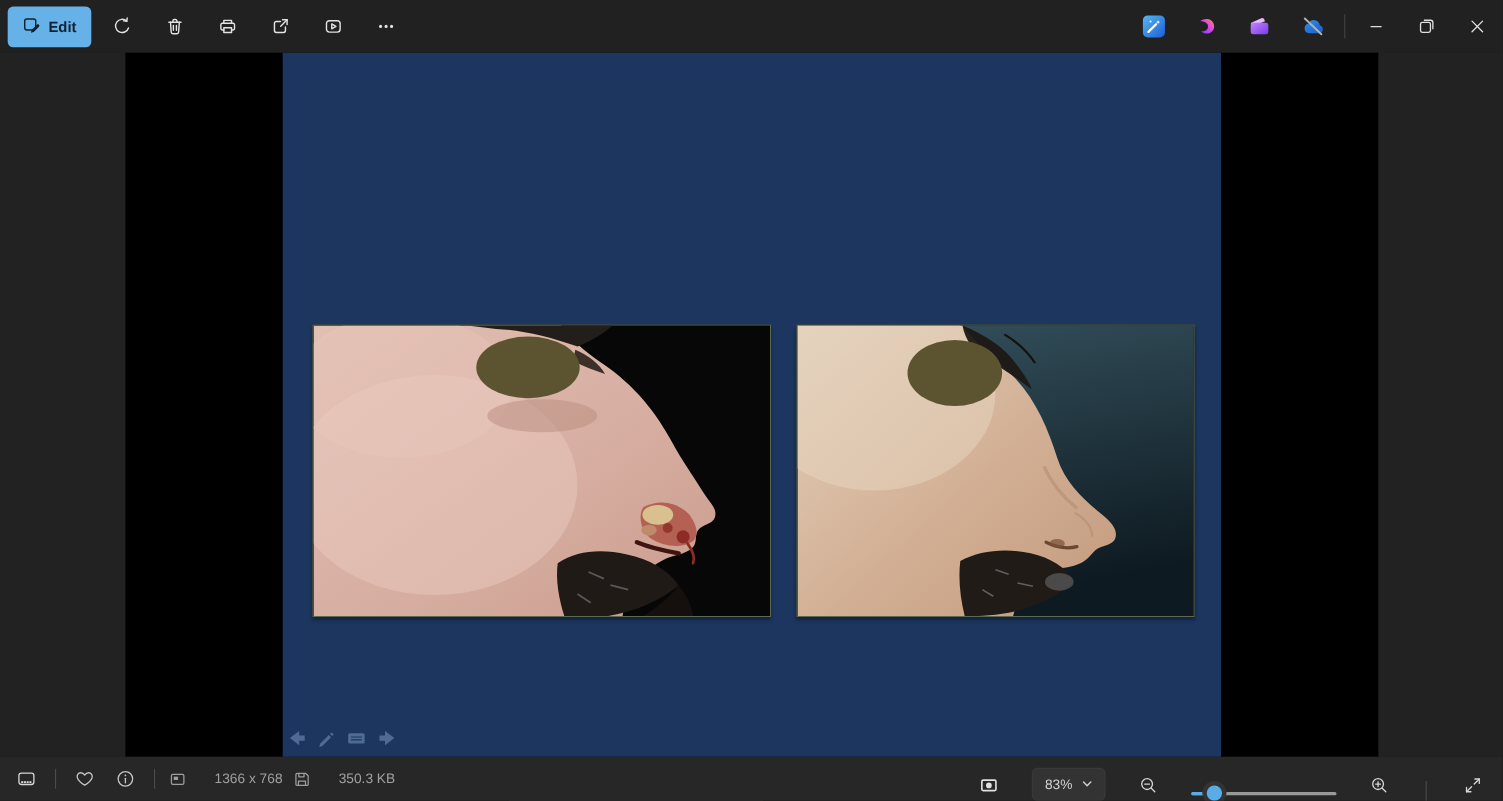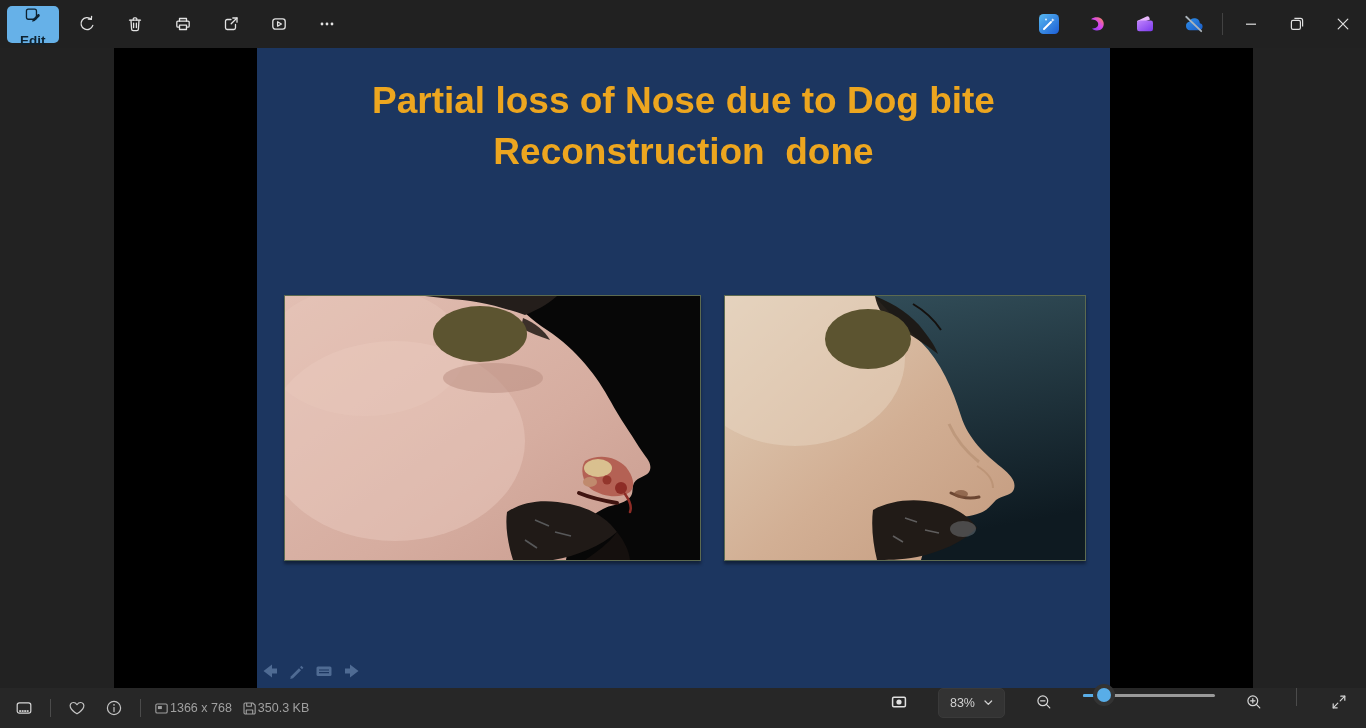--- a/index.html
+++ b/index.html
@@ -5,21 +5,21 @@
   * { margin:0; padding:0; box-sizing:border-box; }
   html,body { width:1366px; height:728px; overflow:hidden; background:#1a1a1a;
               font-family:"Liberation Sans", sans-serif; }
   .app { position:relative; width:1366px; height:728px; background:#222; }
 
   
   .titlebar { position:absolute; top:0; left:0; width:100%; height:48px; background:#212121; }
   .tb-left { position:absolute; left:7px; top:0; height:48px; display:flex; align-items:center; gap:8px; }
   .edit-btn { display:flex; align-items:center; gap:7px; height:37px; padding:0 13px;
               background:#66b1e8; border:none; border-radius:5px; cursor:pointer;
-              font-family:inherit; font-size:13.5px; font-weight:600; color:#0e2230;flex-direction:column; }
+              font-family:inherit; font-size:13.5px; font-weight:600; color:#0e2230; }
   .icon-btn { width:40px; height:40px; background:transparent; border:none; border-radius:5px;
               display:flex; align-items:center; justify-content:center; cursor:pointer; }
   .tb-title { position:absolute; left:50%; top:0; transform:translateX(-50%); line-height:48px;
               font-size:12.5px; color:#e6e6e6; white-space:nowrap; }
   .tb-right { position:absolute; right:0; top:0; height:48px; display:flex; align-items:center; }
   .app-ic-btn { width:48px; height:48px; background:transparent; border:none;
                 display:flex; align-items:center; justify-content:center; cursor:pointer; }
   .tb-divider { width:1px; height:22px; background:#424242; margin:0 5px; }
   .win-btn { width:46px; height:48px; background:transparent; border:none;
              display:flex; align-items:center; justify-content:center; cursor:pointer; }
@@ -38,22 +38,22 @@
   .pf-right { left:467px; top:247px; width:362px; height:266px; }
   .ppt-nav { position:absolute; left:3px; bottom:9px; display:flex; align-items:center; gap:8px; opacity:.78; }
   .ppt-nav svg { display:block; }
 
   
   .statusbar { position:absolute; bottom:0; left:0; width:100%; height:40px; background:#272727; }
   .sb-left { position:absolute; left:10px; top:0; height:40px; display:flex; align-items:center; gap:9px; }
   .sb-btn { width:28px; height:28px; border:none; background:transparent; border-radius:4px;
             display:flex; align-items:center; justify-content:center; cursor:pointer; }
   .sb-divider { width:1px; height:18px; background:#4b4b4b; margin:0 3px; }
-  .sb-meta { display:flex; align-items:center; gap:0; color:#a0a0a0; font-size:12.5px; }
-  .sb-right { position:absolute; right:0; top:0; height:40px; display:flex; align-items:flex-start;
+  .sb-meta { display:flex; align-items:center; gap:25px; color:#a0a0a0; font-size:12.5px; }
+  .sb-right { position:absolute; right:0; top:0; height:40px; display:flex; align-items:flex-end;
               gap:25px; padding-right:13px; }
   .zoom-dd { display:flex; align-items:center; gap:9px; height:30px; padding:0 11px;
              background:#333; border:1px solid #3a3a3a; border-radius:5px; cursor:pointer;
              color:#d2d2d2; font-family:inherit; font-size:12.5px; }
   .slider { position:relative; width:132px; height:14px; cursor:pointer; }
   .slider-track { position:absolute; top:6px; left:0; width:100%; height:3px; background:#9a9a9a; border-radius:2px; }
   .slider-fill  { position:absolute; top:6px; left:0; width:22px; height:3px; background:#58ade8; border-radius:2px; }
   .slider-thumb { position:absolute; top:0; left:14px; width:14px; height:14px; border-radius:50%;
                   background:#58ade8; box-shadow:0 0 0 4px #333; }
 </style>
@@ -185,24 +185,20 @@
             <path d="M4.2 4.2l9.6 9.6M13.8 4.2l-9.6 9.6"></path>
           </svg>
       </button>
     </div>
   </header>
 
   <main class="viewer">
     <div class="photo-image">
       <div class="slide">
 
-        <div class="slide-title">
-          <div>Partial loss of Nose due to Dog bite</div>
-          <div>Reconstruction  done</div>
-        </div>
 
         <div class="photo-frame pf-left">
           <svg viewBox="0 0 415 264" preserveAspectRatio="none">
             <defs>
               <linearGradient id="skL" x1="0" y1="0" x2="1" y2="1">
                 <stop offset="0" stop-color="#e2bfb3"></stop>
                   <stop offset=".6" stop-color="#d6ada0"></stop>
                   <stop offset="1" stop-color="#c99c8f"></stop>
               </linearGradient>
             </defs>

